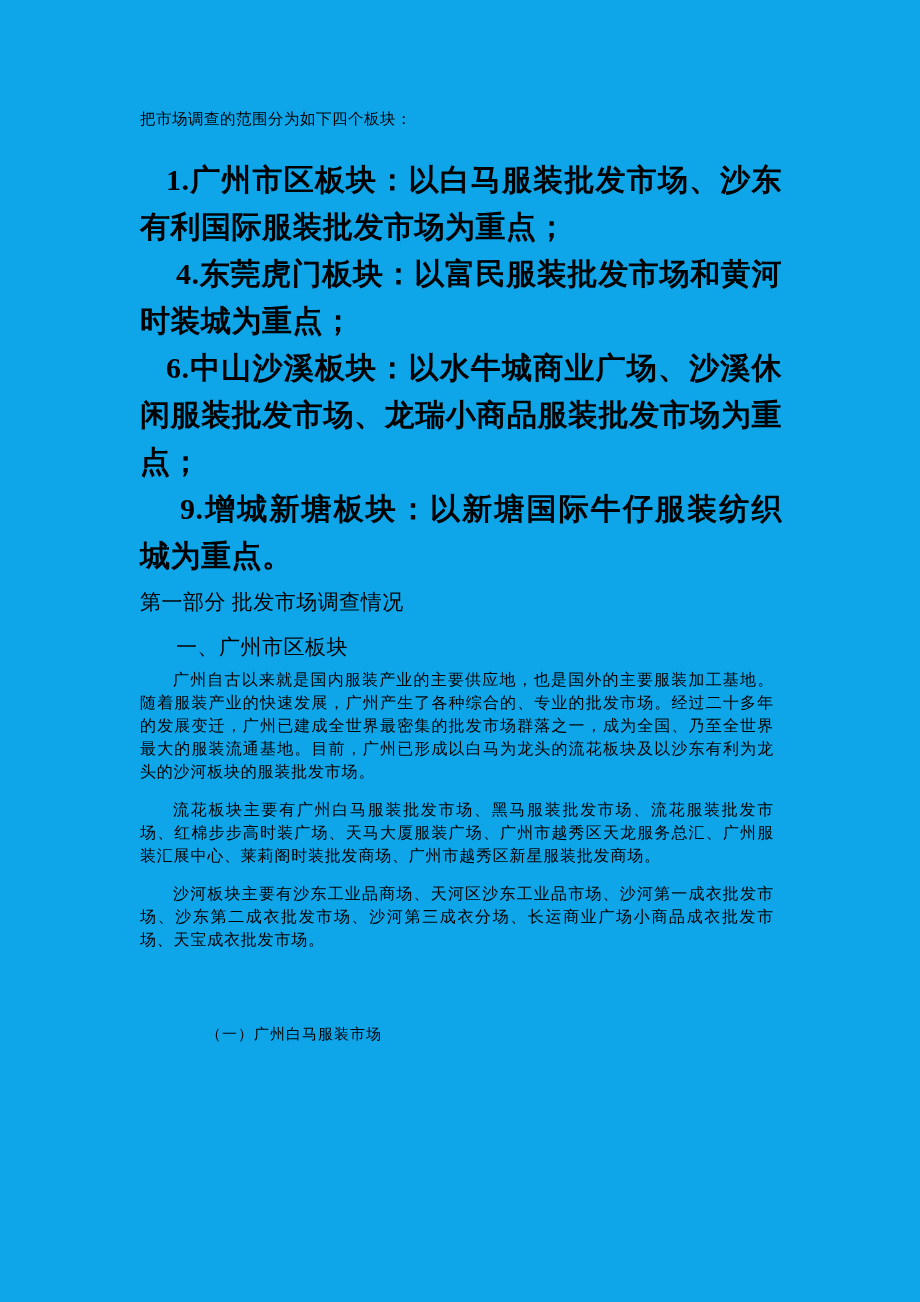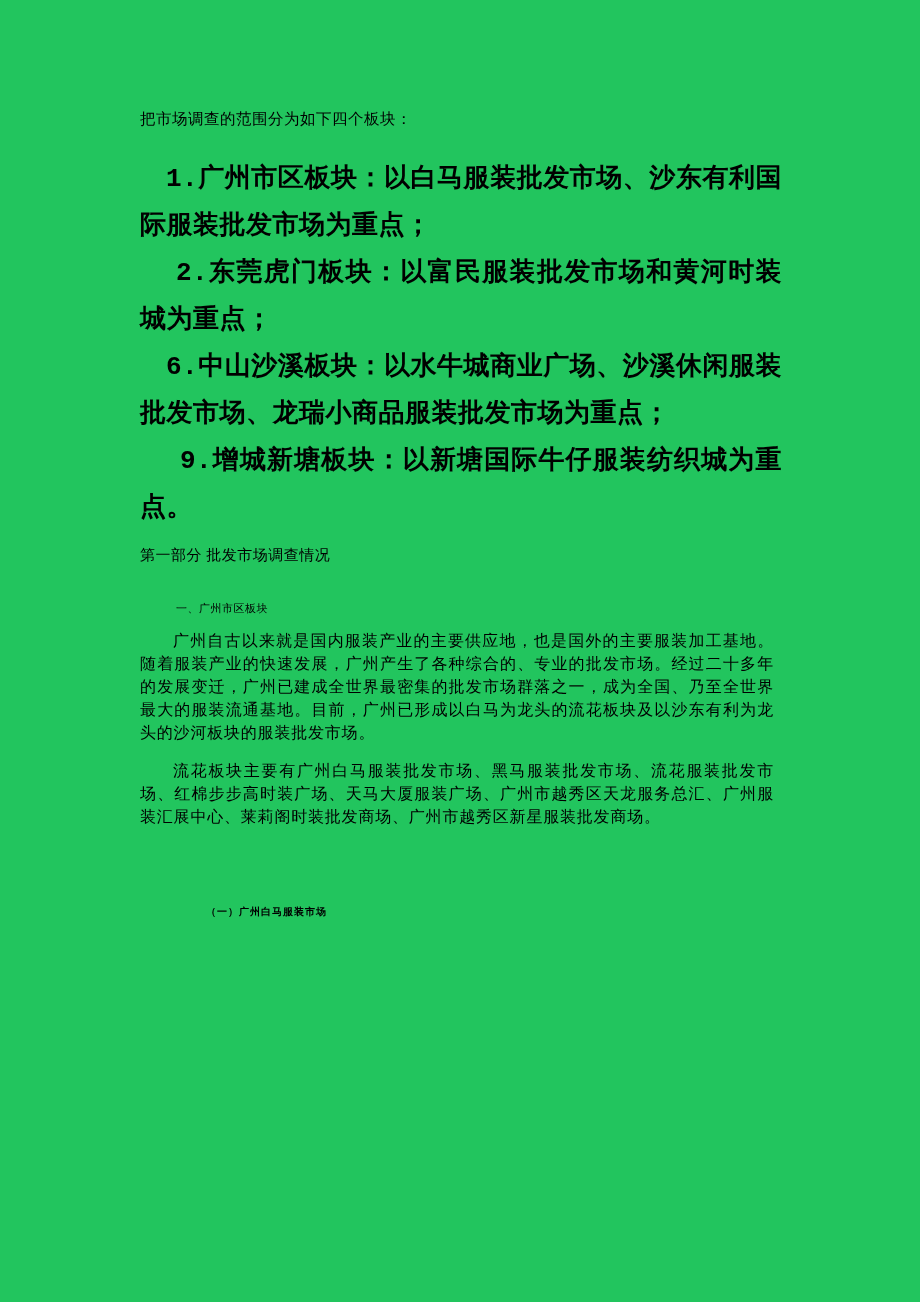--- a/index.html
+++ b/index.html
@@ -6,75 +6,76 @@
   html, body { margin: 0; padding: 0; background: #ffffff; }
   body {
     width: 920px; height: 1302px;
     font-family: "Liberation Serif", "DejaVu Serif", serif;
     color: #000000;
   }
   .page {
     width: 920px; height: 1302px;
     padding: 107px 138px 40px 140px;
     overflow: hidden;
-    background: #22c55e;
+    background: #0ea5e9;
   }
   .intro {
     font-size: 15.5px; line-height: 23px; letter-spacing: 0.5px;
     margin: 0 0 26px 0;
   }
   .headings {
-    font-family: Liberation Mono, monospace;
+    font-family: Liberation Serif, serif;
     font-weight: 700;
-    font-size: 26px; line-height: 47px; letter-spacing: 0.5px;
+    font-size: 30px; line-height: 47px; letter-spacing: 0.5px;
     text-align: justify;
   }
   .headings p { margin: 0; }
   .indent-a { text-indent: 26px; }
   .indent-b { text-indent: 36px; }
   .indent-c { text-indent: 26px; }
   .indent-d { text-indent: 40px; }
   .part-title {
-    font-size: 15px; line-height: 23px; letter-spacing: 0.5px;
+    font-size: 21px; line-height: 23px; letter-spacing: 0.5px;
     margin: 12px 0 0 0;
   }
   .section-title {
-    font-size: 11px; line-height: 23px; letter-spacing: 0.5px;
-    margin: 30px 0 0 0;
+    font-size: 21px; line-height: 23px; letter-spacing: 0.5px;
+    margin: 22px 0 0 0;
     padding-left: 36px;
   }
   .body-para {
     font-size: 16px; line-height: 23px; letter-spacing: 0.8px;
     text-align: justify;
     text-indent: 33px;
     margin: 9px 8px 15px 0;
   }
   .subsection-title {
-    font-weight: 700;
-    font-size: 10px; line-height: 23px; letter-spacing: 1px;
+    font-weight: 400;
+    font-size: 15px; line-height: 23px; letter-spacing: 1px;
     margin: 72px 0 12px 0;
     padding-left: 66px;
   }
 </style>
 </head>
 <body>
 
 <div class="page">
 
   <p class="intro">把市场调查的范围分为如下四个板块：</p>
 
   <div class="headings">
     <p class="indent-a">1.广州市区板块：以白马服装批发市场、沙东有利国际服装批发市场为重点；</p>
-    <p class="indent-b">2.东莞虎门板块：以富民服装批发市场和黄河时装城为重点；</p>
+    <p class="indent-b">4.东莞虎门板块：以富民服装批发市场和黄河时装城为重点；</p>
     <p class="indent-c">6.中山沙溪板块：以水牛城商业广场、沙溪休闲服装批发市场、龙瑞小商品服装批发市场为重点；</p>
     <p class="indent-d">9.增城新塘板块：以新塘国际牛仔服装纺织城为重点。</p>
   </div>
 
   <p class="part-title">第一部分  批发市场调查情况</p>
 
   <p class="section-title">一、广州市区板块</p>
 
   <p class="body-para">广州自古以来就是国内服装产业的主要供应地，也是国外的主要服装加工基地。随着服装产业的快速发展，广州产生了各种综合的、专业的批发市场。经过二十多年的发展变迁，广州已建成全世界最密集的批发市场群落之一，成为全国、乃至全世界最大的服装流通基地。目前，广州已形成以白马为龙头的流花板块及以沙东有利为龙头的沙河板块的服装批发市场。</p>
   <p class="body-para">流花板块主要有广州白马服装批发市场、黑马服装批发市场、流花服装批发市场、红棉步步高时装广场、天马大厦服装广场、广州市越秀区天龙服务总汇、广州服装汇展中心、莱莉阁时装批发商场、广州市越秀区新星服装批发商场。</p>
+  <p class="body-para">沙河板块主要有沙东工业品商场、天河区沙东工业品市场、沙河第一成衣批发市场、沙东第二成衣批发市场、沙河第三成衣分场、长运商业广场小商品成衣批发市场、天宝成衣批发市场。</p>
 
   <p class="subsection-title">（一）广州白马服装市场</p>
 
 </div>
 
 </body></html>

